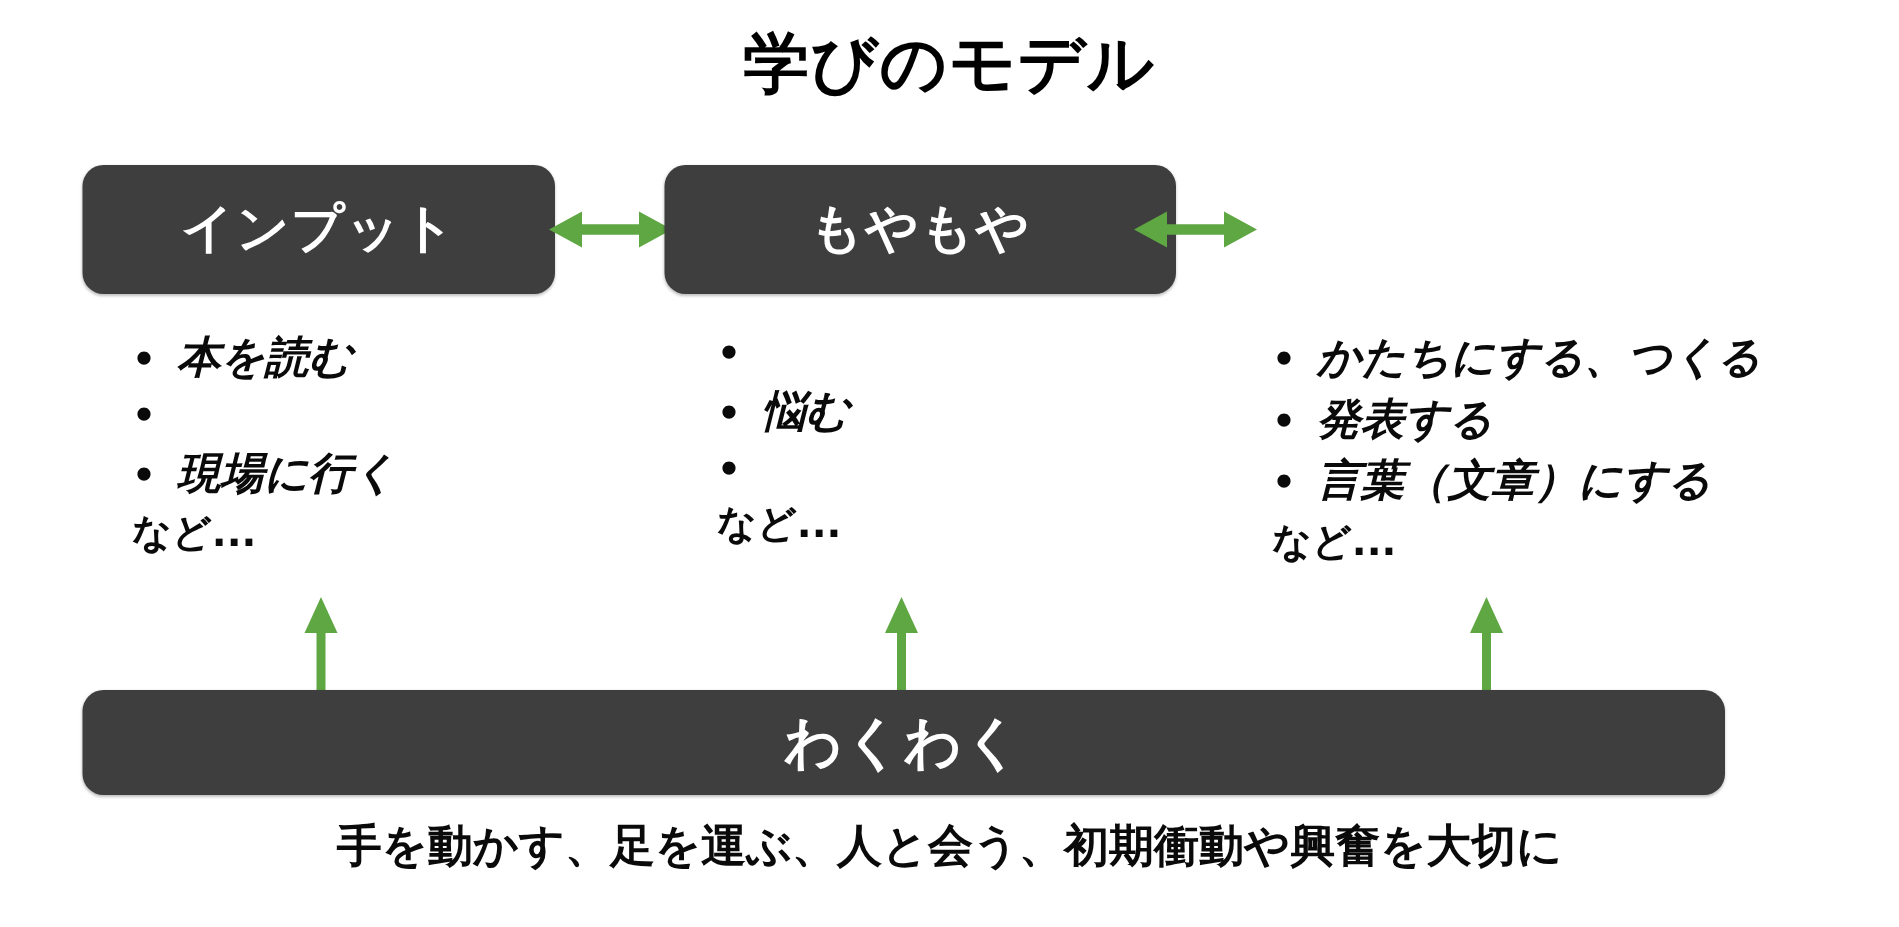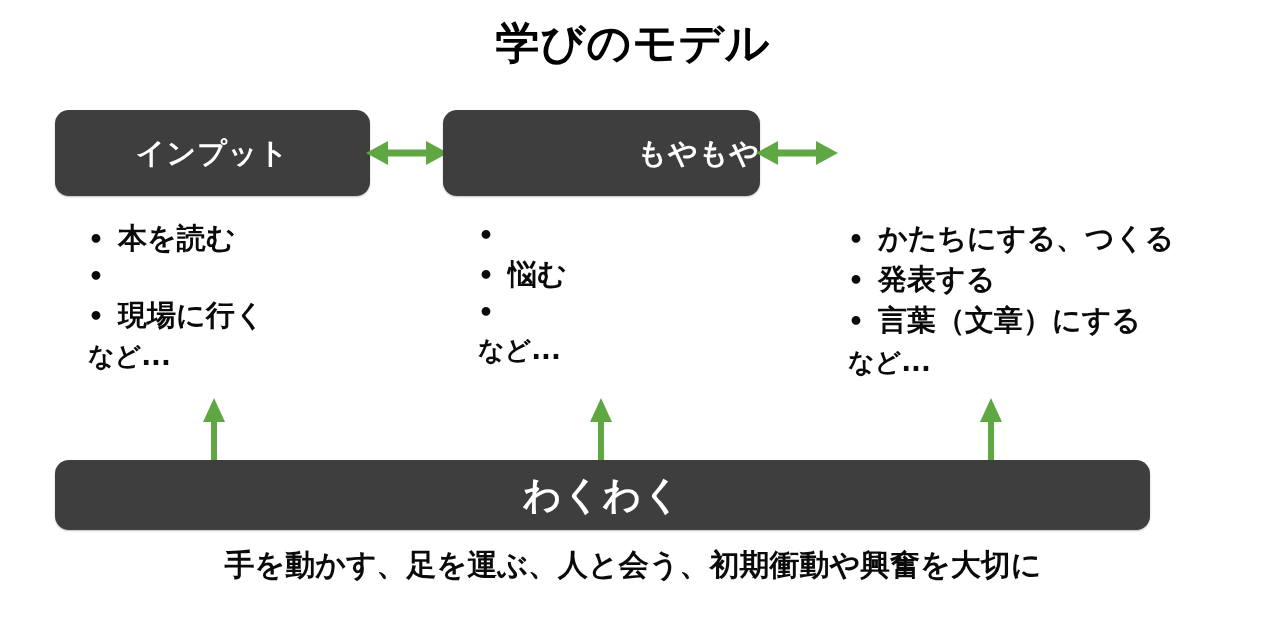--- a/index.html
+++ b/index.html
@@ -39,29 +39,29 @@
     height: 86px;
     background: #3e3e3e;
     border-radius: 14px;
     display: flex;
     align-items: center;
     justify-content: center;
     box-shadow: 0 1px 2px rgba(0,0,0,0.25);
   }
   .stage-box-label {
     color: #ffffff;
-    font-size: 29px;
+    font-size: 35px;
     font-weight: bold;
     letter-spacing: 1px;
     line-height: 1;
     white-space: nowrap;
   }
 
   #stage-box-0 { left: 55px;  top: 110px; width: 315px; }
-  #stage-box-1 { left: 443px; top: 110px; width: 317px; justify-content: flex-end; }
+  #stage-box-1 { left: 443px; top: 110px; width: 341px; }
   #stage-box-2 { left: 833px; top: 110px; width: 317px; }
 
   
   .h-arrow {
     position: absolute;
     top: 138px;
     height: 30px;
   }
   #h-arrow-0 { left: 366px; width: 82px; }
   #h-arrow-1 { left: 756px; width: 82px; }
@@ -83,21 +83,21 @@
     line-height: 1.42;
     white-space: nowrap;
     color: #0a0a0a;
   }
   .bullet-dot {
     flex: 0 0 auto;
     width: 30px;
     font-size: 25px;
     line-height: 1.42;
   }
-  .bullet-text { flex: 0 1 auto; }
+  .bullet-text { flex: 0 1 auto; font-style: italic; }
 
   .etc-row {
     font-size: 26px;
     font-weight: bold;
     line-height: 1.42;
     white-space: nowrap;
     color: #0a0a0a;
     margin-top: 2px;
   }
 

